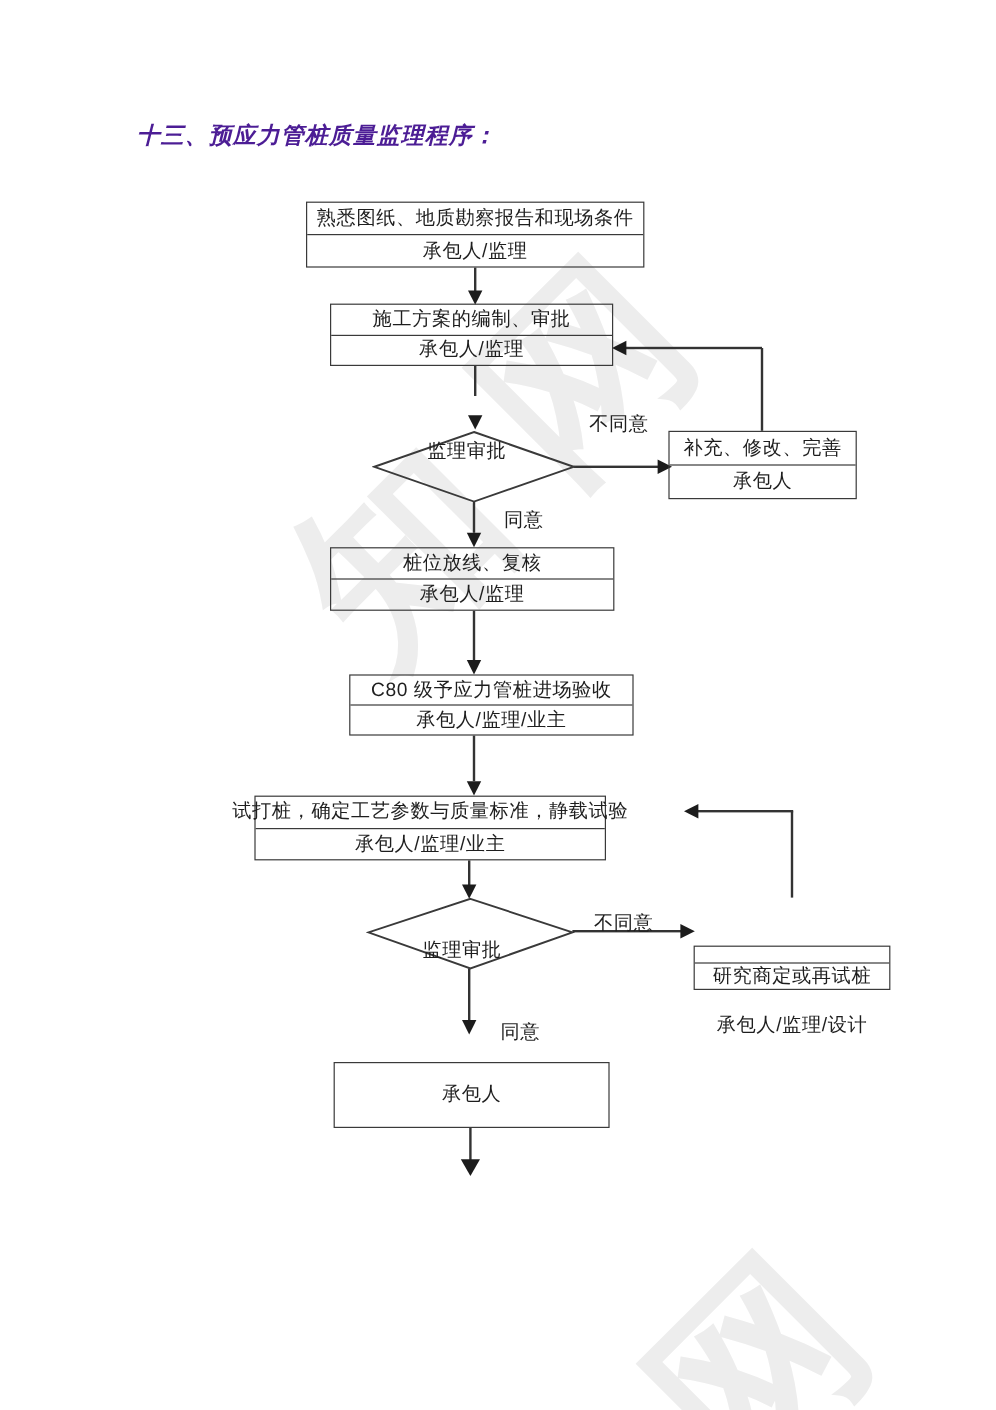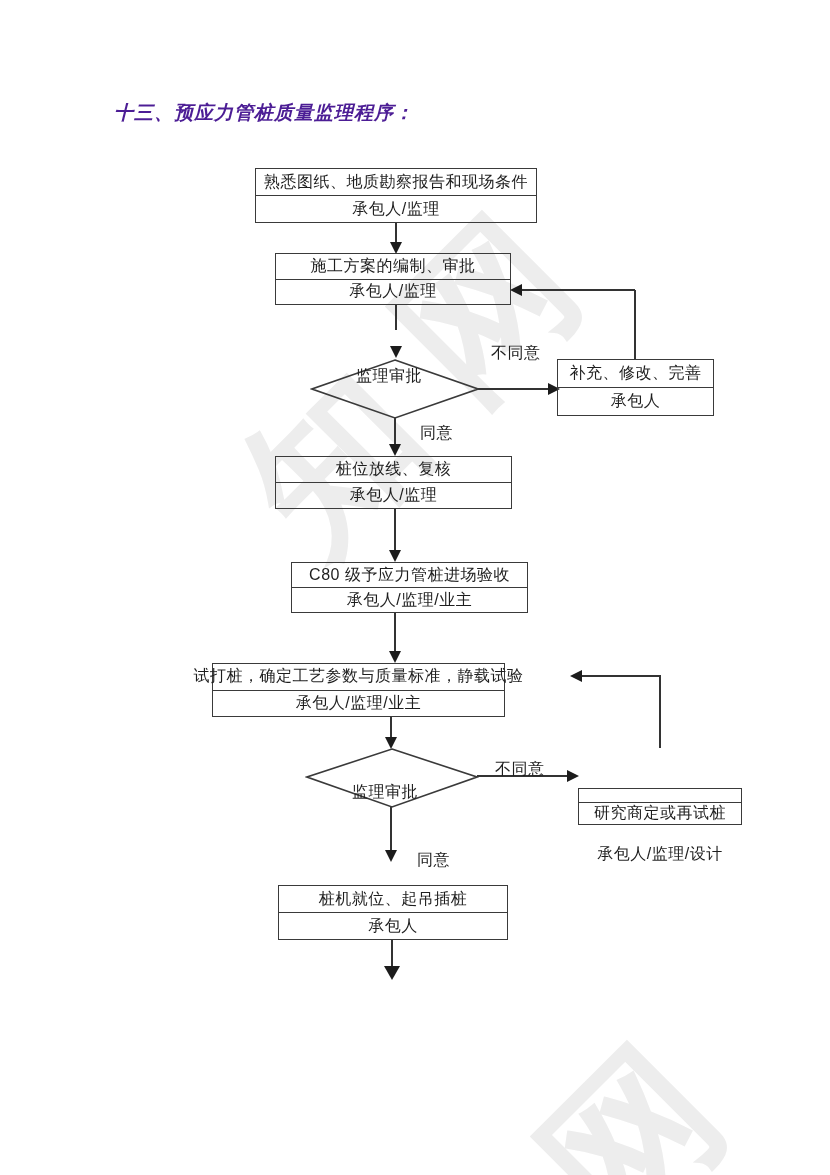--- a/index.html
+++ b/index.html
@@ -172,20 +172,19 @@
 
   <div class="vline" style="left:659px;top:676px;height:72px;"></div>
   <div class="hline" style="left:581px;top:675px;width:80px;"></div>
   <div class="arr left" style="left:570px;top:670px;"></div>
 
   <div class="vline" style="left:390px;top:807px;height:44px;"></div>
   <div class="arr down" style="left:385px;top:850px;"></div>
   <div class="lbl" style="left:417px;top:850px;">同意</div>
 
   <div class="box" style="left:278px;top:885px;width:230px;height:55px;">
-    <div class="row top">桩机就位、起吊插桩</div>
     <div class="row">承包人</div>
   </div>
 
   <div class="vline" style="left:391px;top:940px;height:27px;"></div>
   <div class="arr down big" style="left:384px;top:966px;"></div>
 
 </div>
 
 </body></html>

